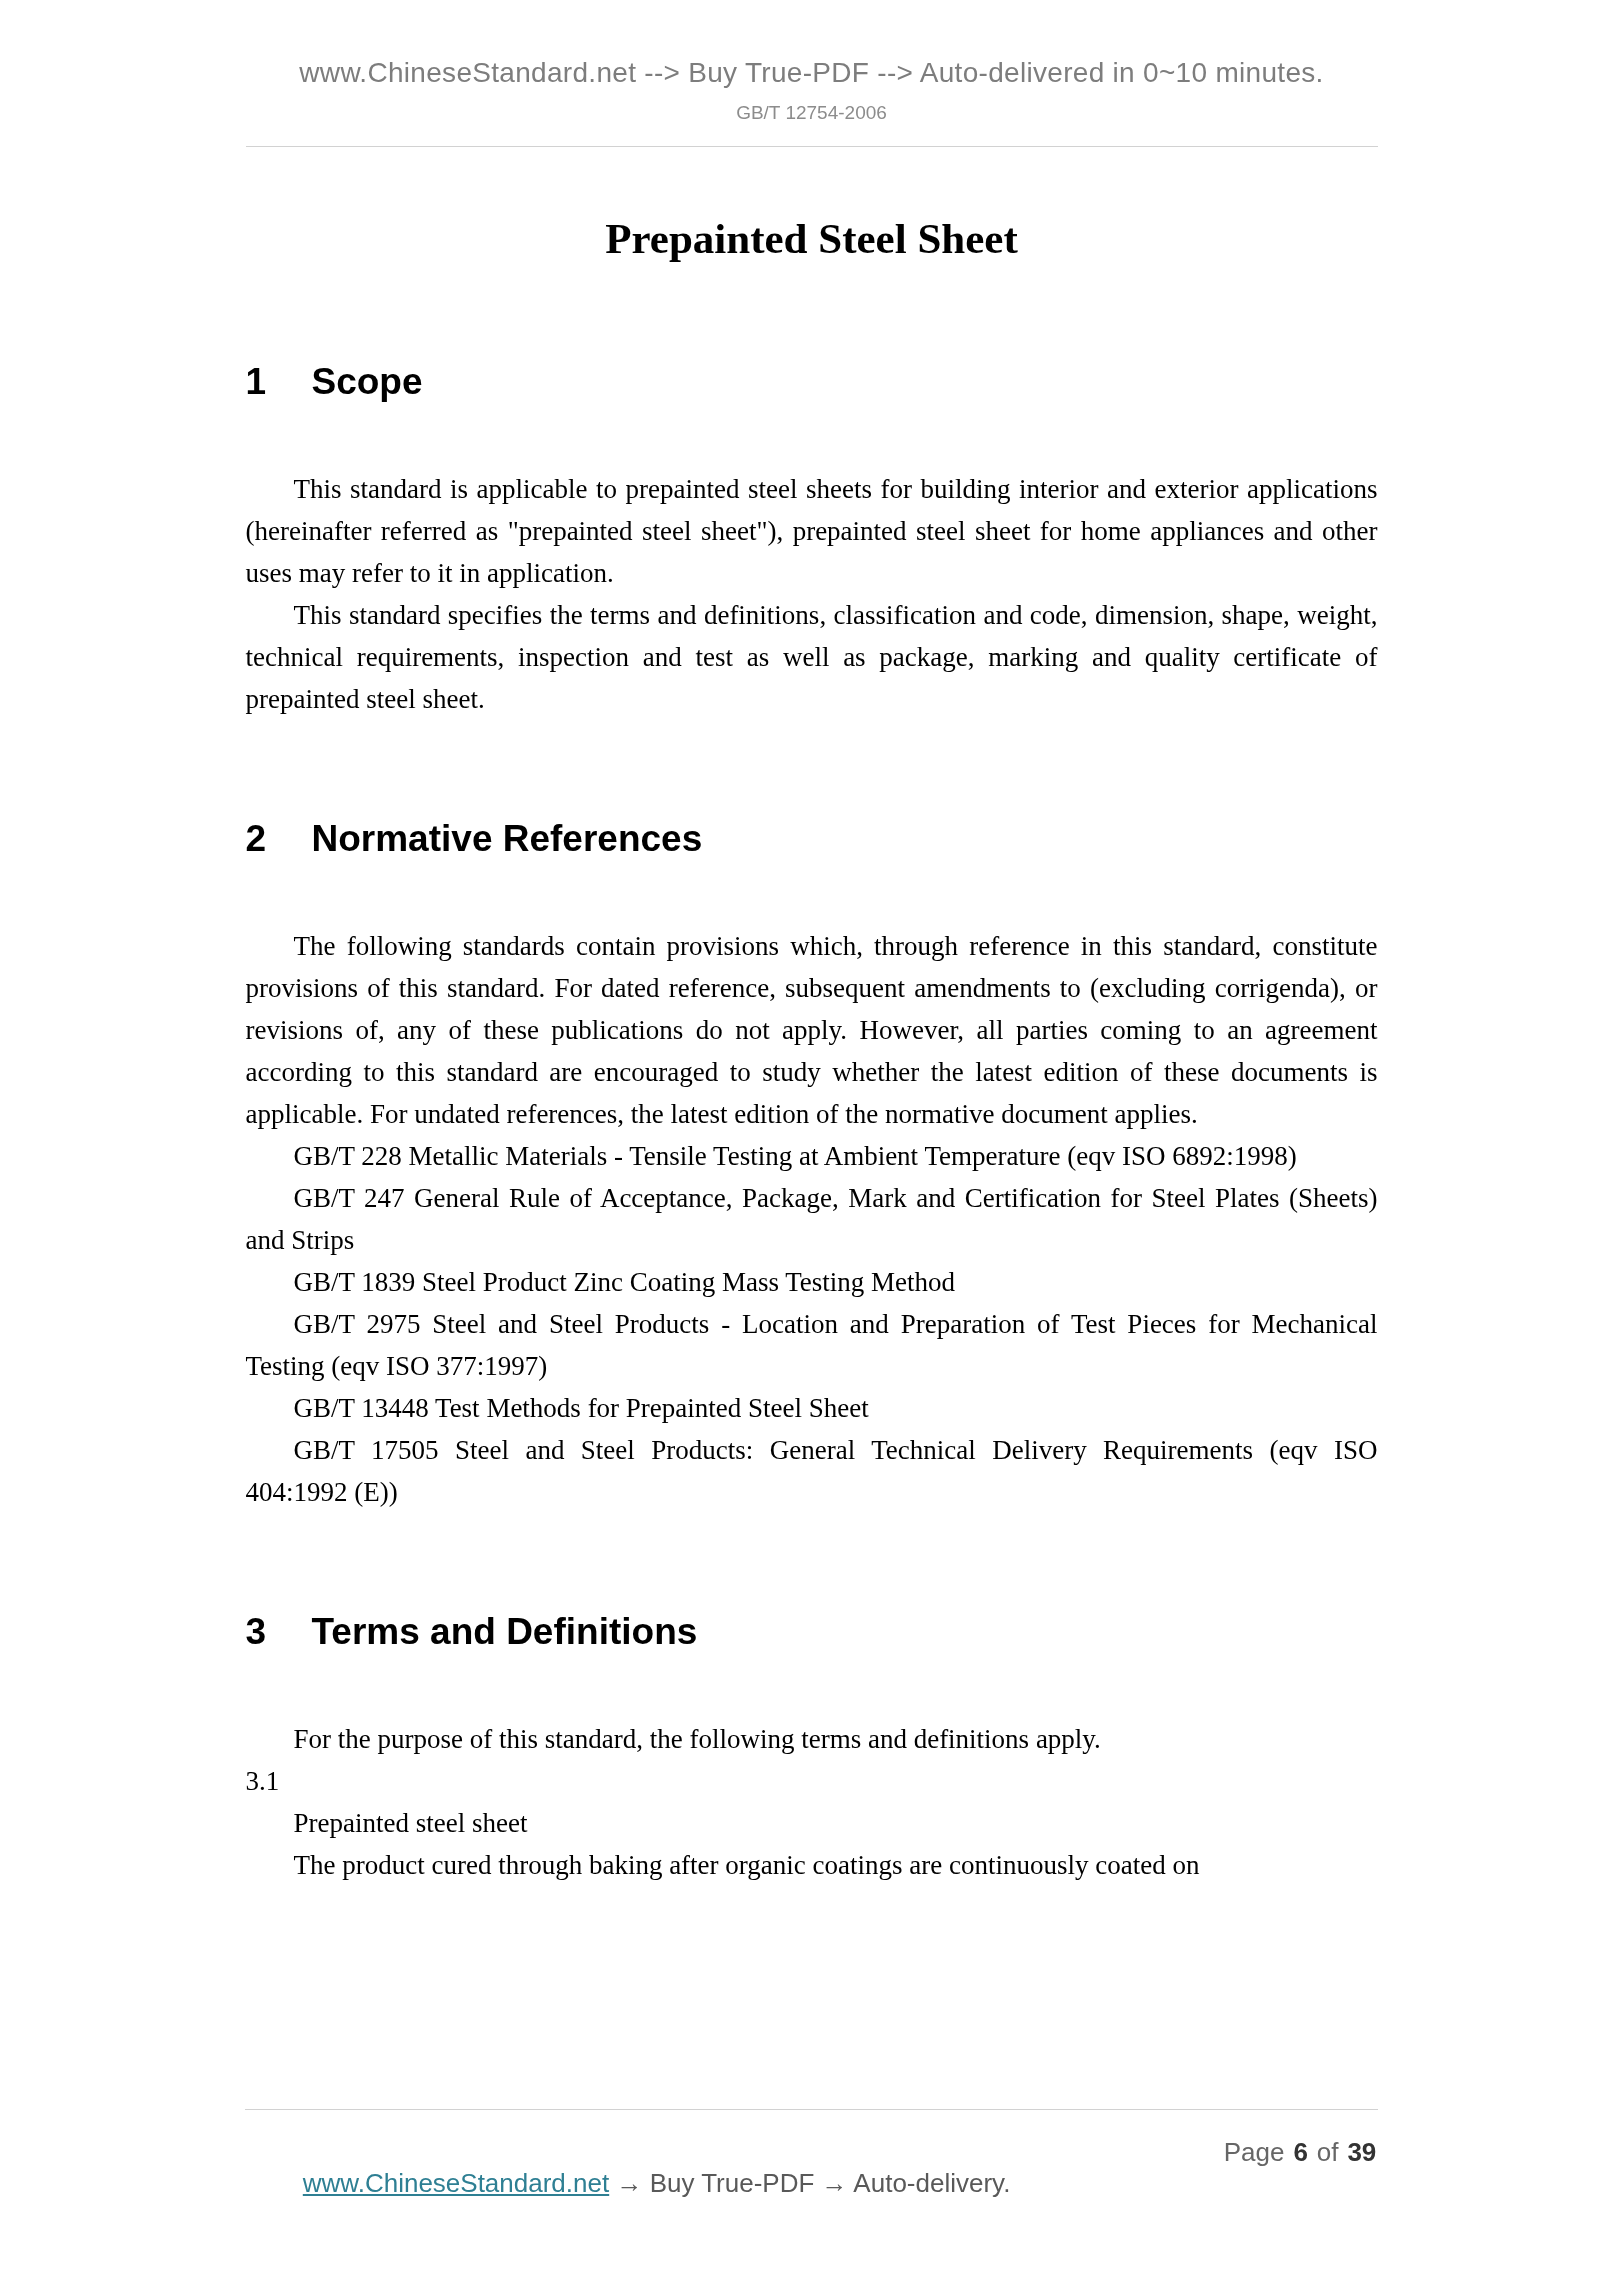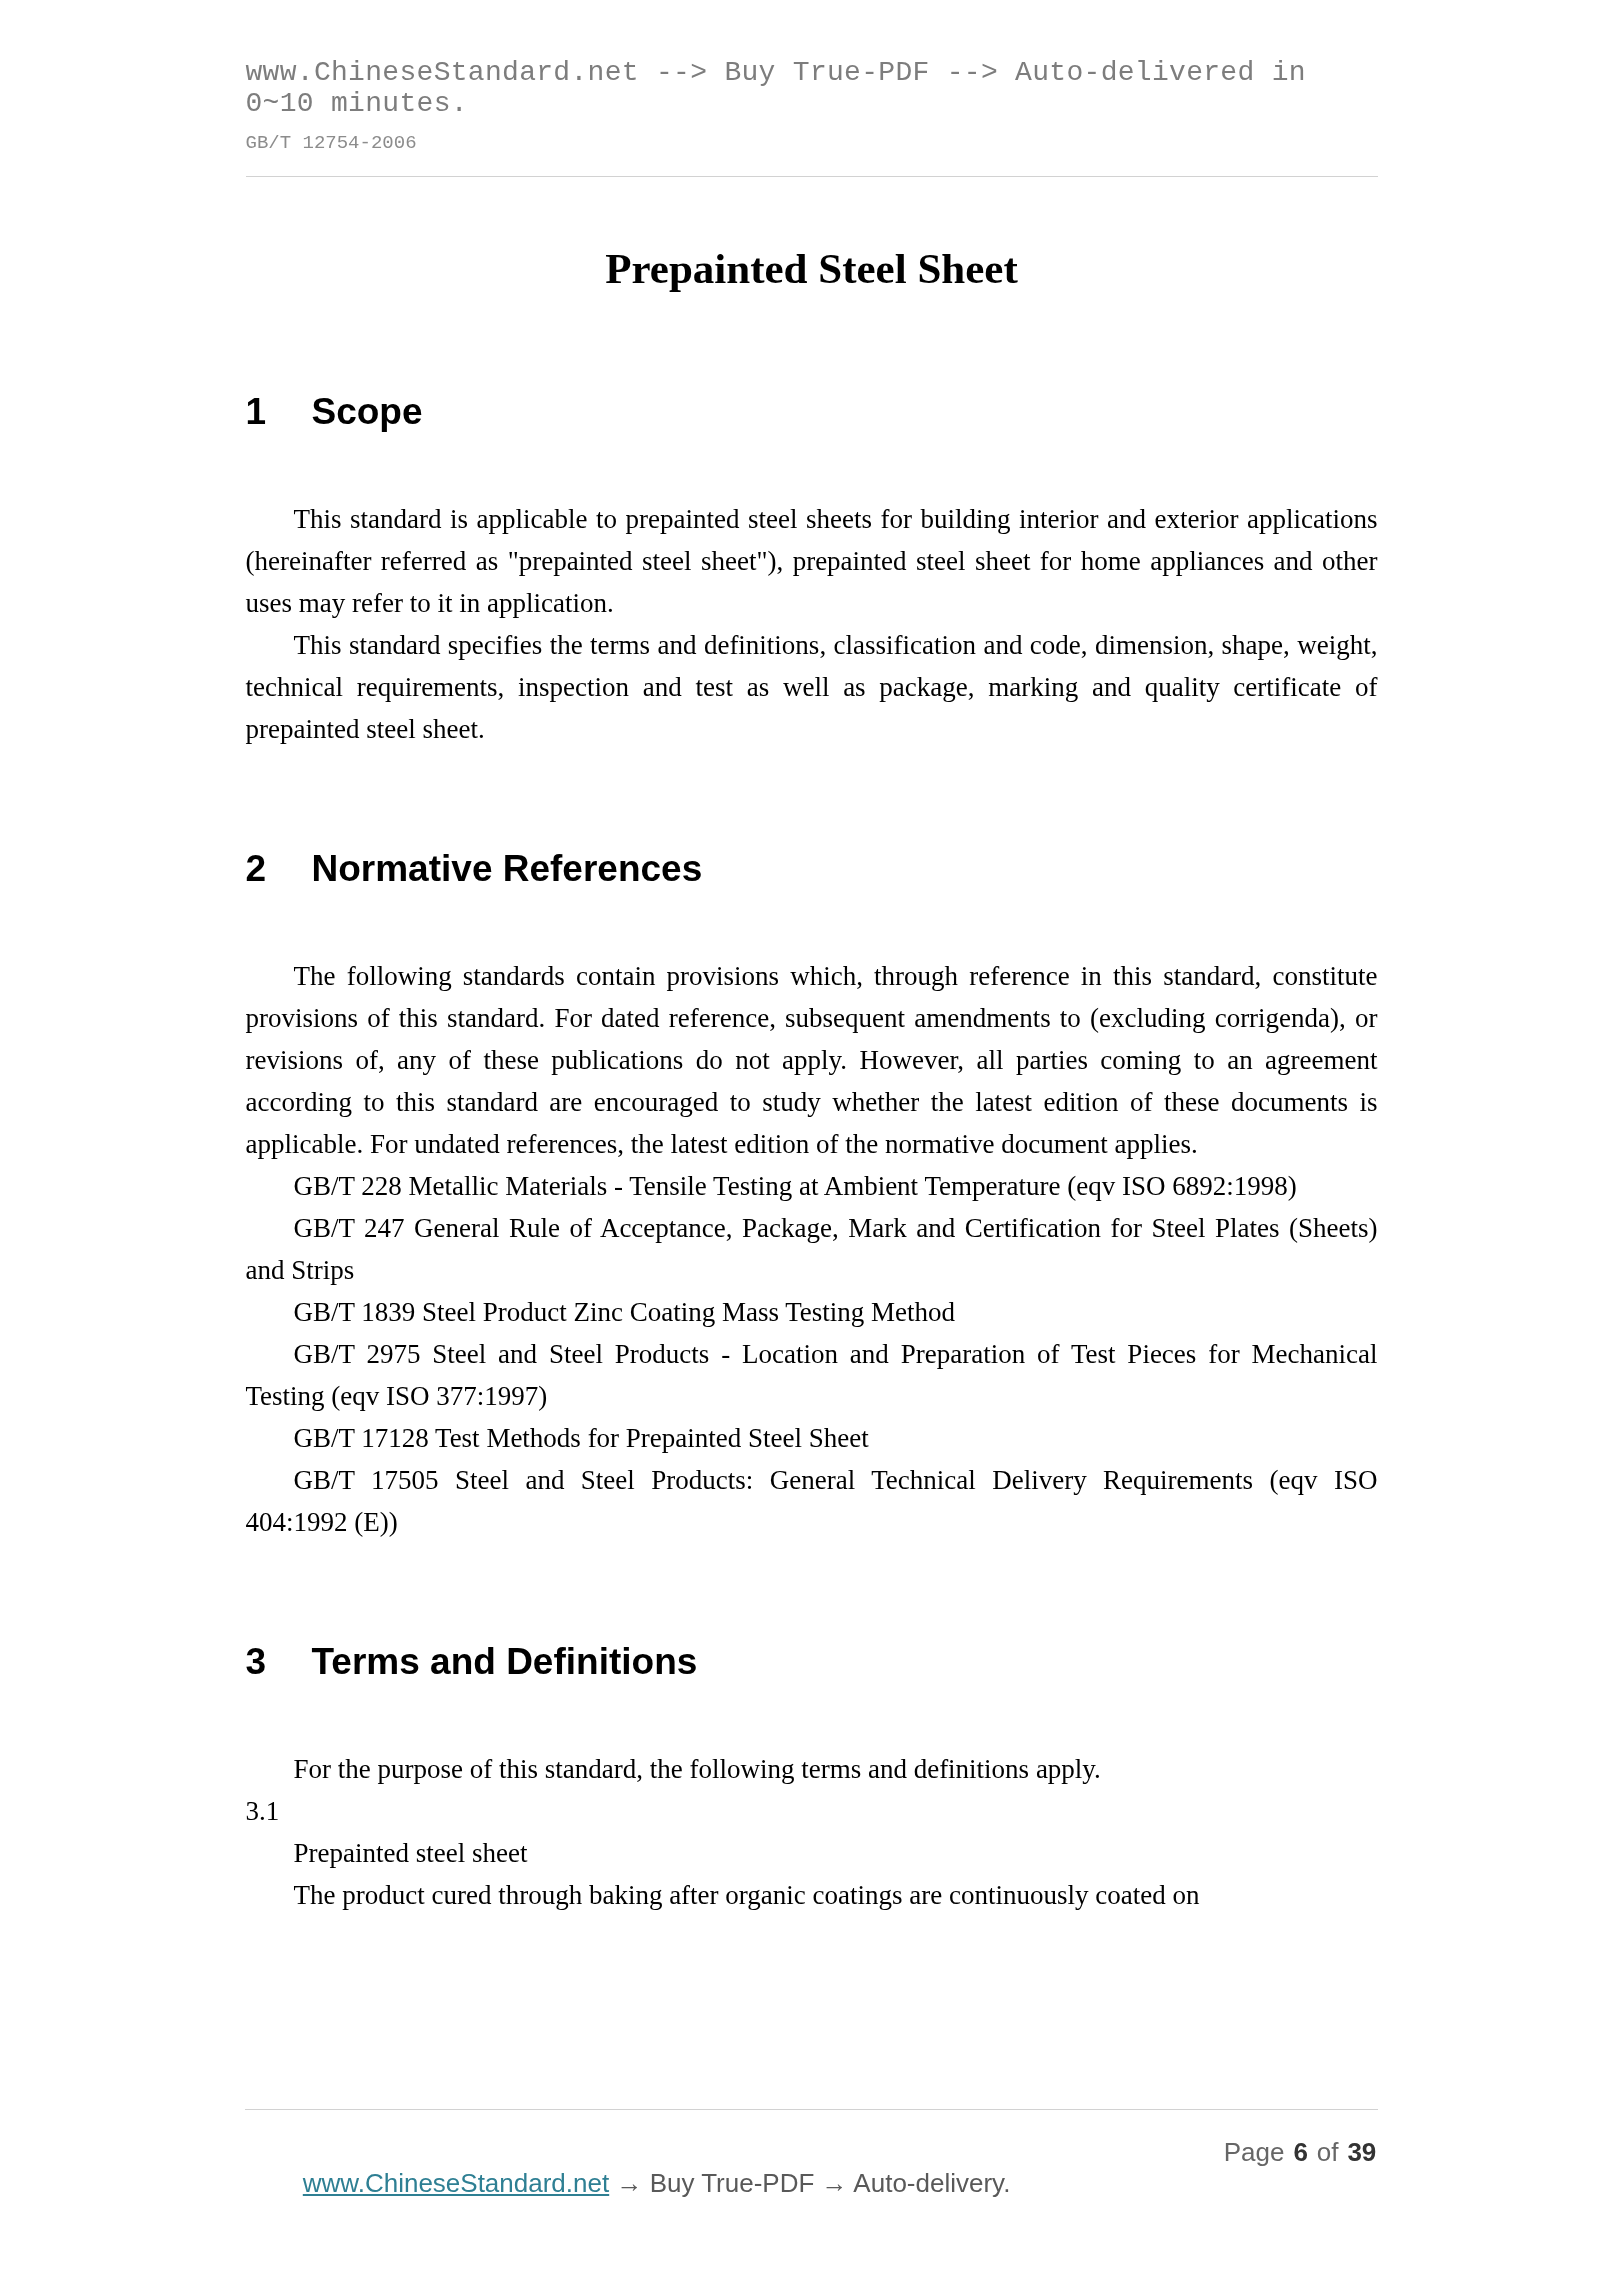--- a/index.html
+++ b/index.html
@@ -12,21 +12,21 @@
     box-sizing: border-box;
     overflow: hidden;
   }
 
   .content {
     width: 1132px;
     margin: 0 auto;
   }
 
   
-  .hdr { padding-top: 57px; font-family: Liberation Mono, monospace; }
+  .hdr { padding-top: 57px; text-align: center; font-family: Liberation Sans, sans-serif; }
   .hdr-promo { font-size: 28px; color: #7d7d7d; letter-spacing: 0.3px; }
   .hdr-doc   { font-size: 19px; color: #8c8c8c; margin-top: 13.3px; }
   .rule {
     border: none;
     border-top: 1.7px solid #d2d2d2;
     height: 0;
     margin: 22px 0 0 0;
   }
 
   
@@ -104,21 +104,21 @@
           <p class="body-para">This standard is applicable to prepainted steel sheets for building interior and exterior applications (hereinafter referred as "prepainted steel sheet"), prepainted steel sheet for home appliances and other uses may refer to it in application.</p>
           <p class="body-para">This standard specifies the terms and definitions, classification and code, dimension, shape, weight, technical requirements, inspection and test as well as package, marking and quality certificate of prepainted steel sheet.</p>
         </section>
         <section>
           <h2 class="sec-heading"><span class="sec-num">2</span><span>Normative References</span></h2>
           <p class="body-para">The following standards contain provisions which, through reference in this standard, constitute provisions of this standard. For dated reference, subsequent amendments to (excluding corrigenda), or revisions of, any of these publications do not apply. However, all parties coming to an agreement according to this standard are encouraged to study whether the latest edition of these documents is applicable. For undated references, the latest edition of the normative document applies.</p>
           <p class="body-para">GB/T 228 Metallic Materials - Tensile Testing at Ambient Temperature (eqv ISO 6892:1998)</p>
           <p class="body-para">GB/T 247 General Rule of Acceptance, Package, Mark and Certification for Steel Plates (Sheets) and Strips</p>
           <p class="body-para">GB/T 1839 Steel Product Zinc Coating Mass Testing Method</p>
           <p class="body-para">GB/T 2975 Steel and Steel Products - Location and Preparation of Test Pieces for Mechanical Testing (eqv ISO 377:1997)</p>
-          <p class="body-para">GB/T 17128 Test Methods for Prepainted Steel Sheet</p>
+          <p class="body-para">GB/T 13448 Test Methods for Prepainted Steel Sheet</p>
           <p class="body-para">GB/T 17505 Steel and Steel Products: General Technical Delivery Requirements (eqv ISO 404:1992 (E))</p>
         </section>
         <section>
           <h2 class="sec-heading"><span class="sec-num">3</span><span>Terms and Definitions</span></h2>
           <p class="body-para">For the purpose of this standard, the following terms and definitions apply.</p>
           <p class="body-para bold noindent">3.1</p>
           <p class="body-para bold">Prepainted steel sheet</p>
           <p class="body-para">The product cured through baking after organic coatings are continuously coated on</p>
         </section>
       </main>

